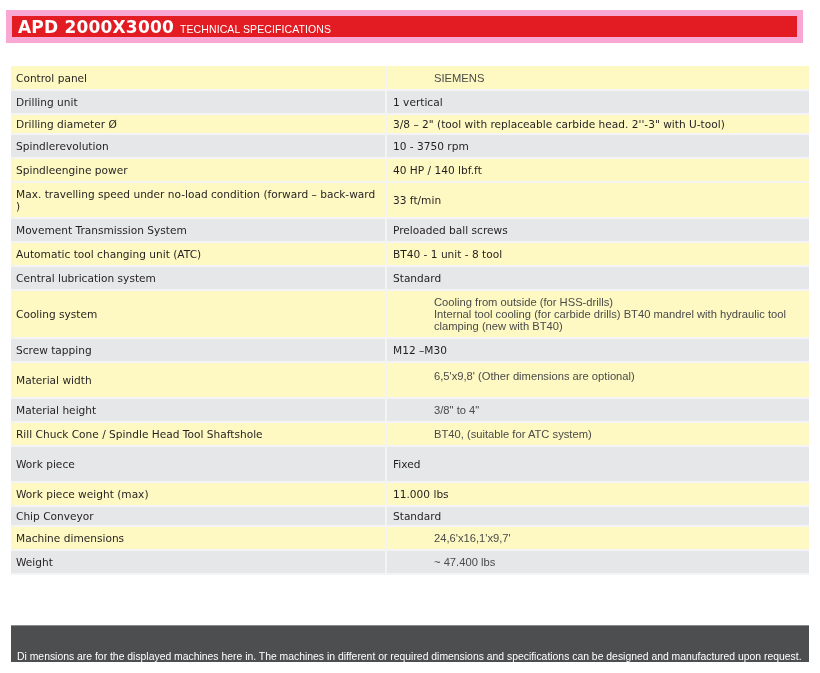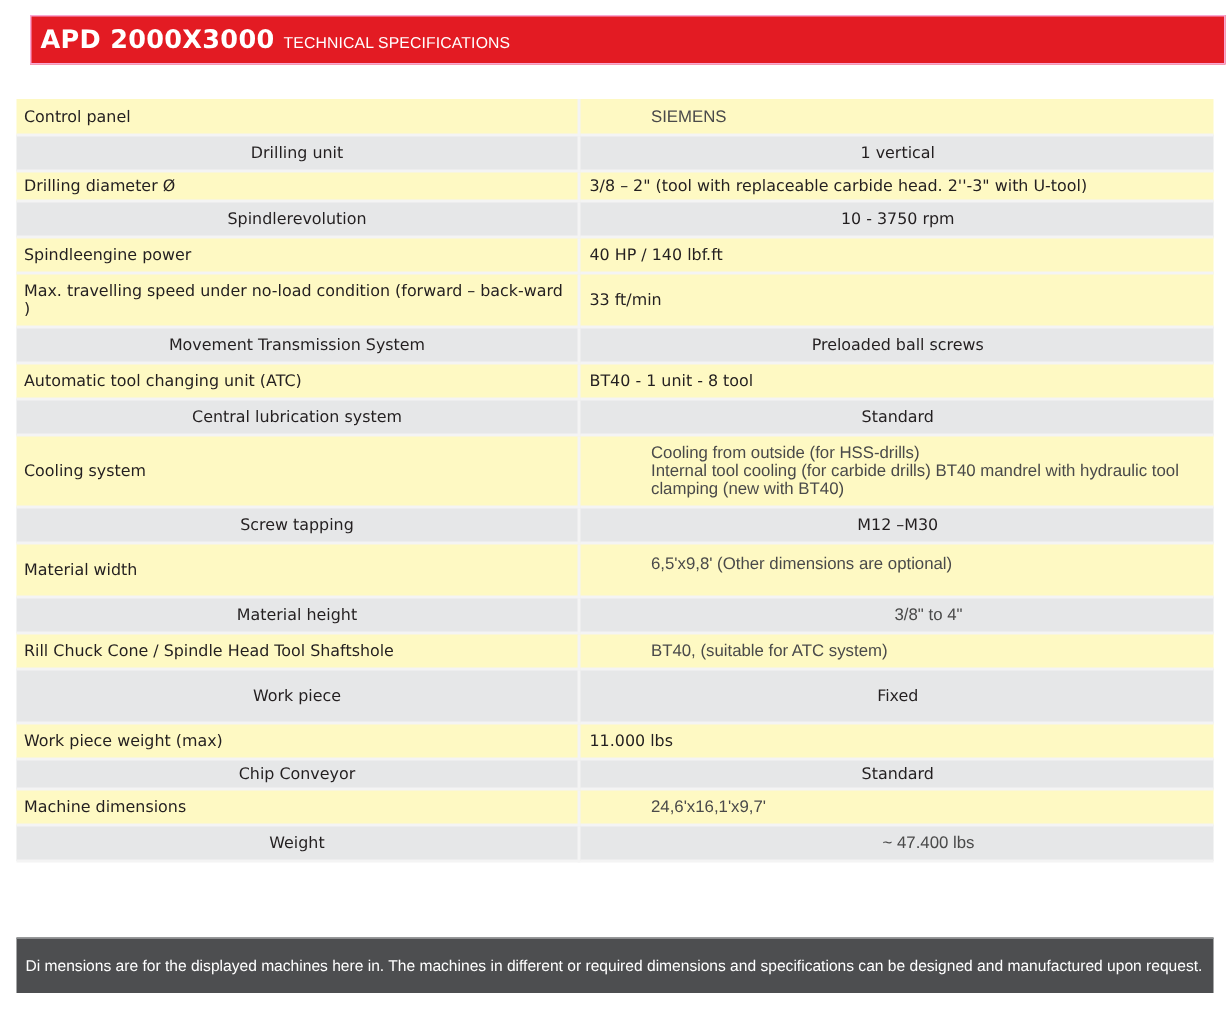--- a/index.html
+++ b/index.html
@@ -1,37 +1,37 @@
 <!DOCTYPE html>
 <html><head>
 <meta charset="utf-8">
 <style>
   html, body { margin: 0; padding: 0; background: #ffffff; }
   body { width: 820px; height: 673px; position: relative; overflow: hidden;
          font-family: "DejaVu Sans", sans-serif; color: #231f20; }
-  .header { position: absolute; left: 20px; top: 10px; width: 797px; height: 33px;
-            background: #e31b23; box-sizing: border-box; border: 1px solid #f9a8d4;
+  .header { position: absolute; left: 6px; top: 10px; width: 797px; height: 33px;
+            background: #e31b23; box-sizing: border-box; border: 6px solid #f9a8d4;
             display: flex; align-items: center; padding-left: 6px; }
   .header .model { color: #ffffff; font-weight: bold; font-size: 17px; letter-spacing: 0.2px;
                    font-family: "DejaVu Sans", sans-serif; }
   .header .sub { color: #ffffff; font-size: 10.5px; margin-left: 6px; margin-top: 4px;
                  font-family: "Liberation Sans", sans-serif; letter-spacing: 0.1px; }
   table.specs { position: absolute; left: 11px; top: 66px; width: 798px; border-collapse: collapse;
                 table-layout: fixed; }
   table.specs td { font-size: 10.6px; line-height: 12px; padding: 0 5px; vertical-align: middle;
                    border-bottom: 2px solid #f4f4f4; }
   table.specs td.label { width: 364px; border-right: 2px solid #f4f4f4; }
   table.specs td.value { padding-left: 6px; }
   table.specs tr.dark td { background: #fef9c3; }
-  table.specs tr.light td { background: #e6e7e8; text-align: center; }
+  table.specs tr.light td { background: #e6e7e8; }
   table.specs td.value.thin { color: #4a4a4a; font-family: "Liberation Sans", sans-serif; font-size: 11.2px; padding-left: 47px; }
   .footer { position: absolute; left: 11px; top: 625px; width: 798px; height: 37px;
             background: #4d4e50; border-top: 1px solid #8a8b8d;
             color: #ffffff; font-family: "Liberation Sans", sans-serif; font-size: 10.4px;
-            display: flex; align-items: center; padding-left: 6px; box-sizing: border-box; }
+            display: flex; align-items: flex-end; padding-left: 6px; box-sizing: border-box; }
 </style>
 </head>
 <body>
 
 <div class="header">
   <span class="model">APD 2000X3000</span>
   <span class="sub">TECHNICAL SPECIFICATIONS</span>
 </div>
 
 <table class="specs">

